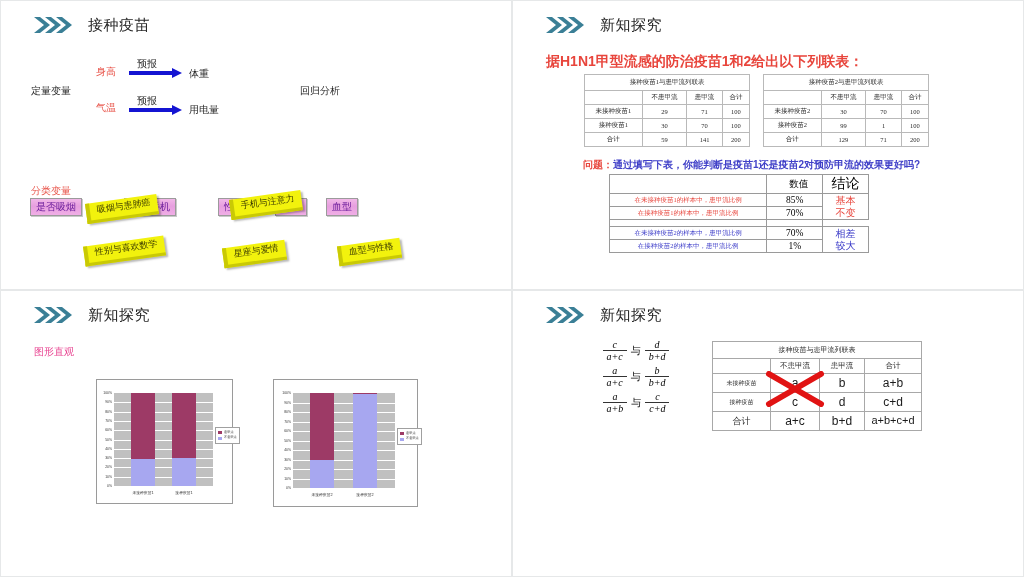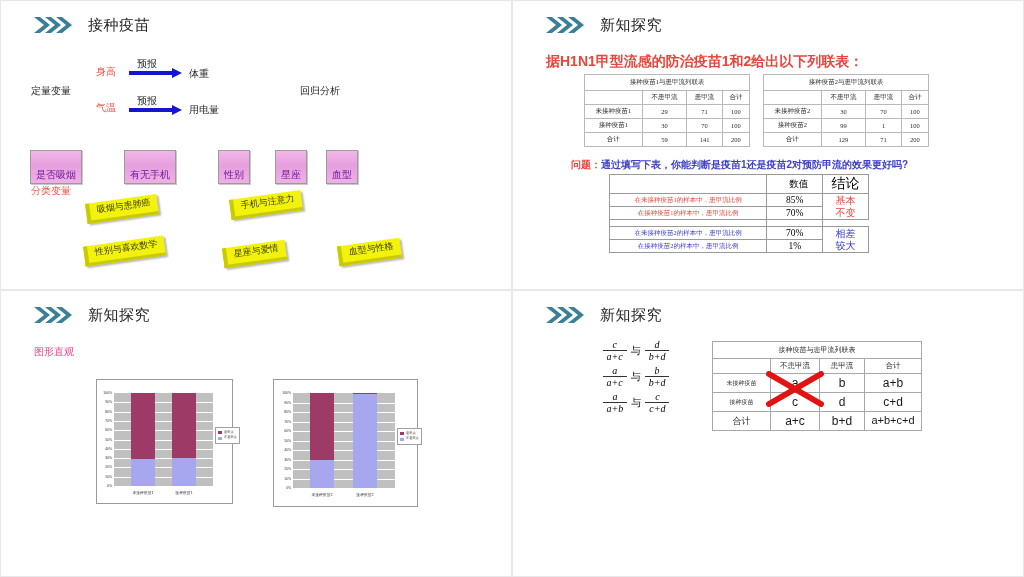--- a/index.html
+++ b/index.html
@@ -48,23 +48,24 @@
   }
   .arrow-cap {
     position: absolute; top: -14px; left: 8px;
     font-size: 10px; color: #262626; white-space: nowrap;
   }
   .pbox {
     position: absolute;
     border: 1px solid #9b9b9b;
     background: linear-gradient(180deg,#f2b7e8 0%, #e79fdf 45%, #f0aee6 100%);
     color: #6a1b9a; font-size: 10px;
-    padding: 18px 5px 3px; white-space: nowrap;
+    padding: 2px 5px 3px; white-space: nowrap;
     box-shadow: 1px 1px 0 #c9c9c9;
     line-height: 1.1;
+    margin-top: 48px;
   }
   .ybox {
     position: absolute;
     background: #f2f20d;
     color: #3b3b00; font-size: 9px;
     padding: 3px 7px 4px; white-space: nowrap;
     transform: rotate(-8deg);
     border-left: 4px solid #c9c905;
     border-bottom: 3px solid #c9c905;
     box-shadow: 2px 2px 2px rgba(0,0,0,.28);
@@ -281,21 +282,21 @@
       </tr>
       <tr>
         <td class="rh">合计</td>
         <td>129</td>
         <td>71</td>
         <td>200</td>
       </tr>
     </tbody>
       </table>
 
-    <div class="q-line" style="left:23px; top:157px;padding-left:35px;">
+    <div class="q-line" style="left:35px; top:157px;padding-left:35px;">
       <span class="q1">问题：</span><span class="q2">通过填写下表，你能判断是疫苗1还是疫苗2对预防甲流的效果更好吗?</span>
     </div>
 
     <table class="an" style="left:96px; top:173px; width:260px;">
       <tbody>
           <tr>
         <td class="desc" style="width:158px;"></td>
         <td class="num" style="width:56px;padding-left:12px;">数值</td>
         <td class="cc" style="width:46px; font-size:14px;">结论</td>
       </tr>

